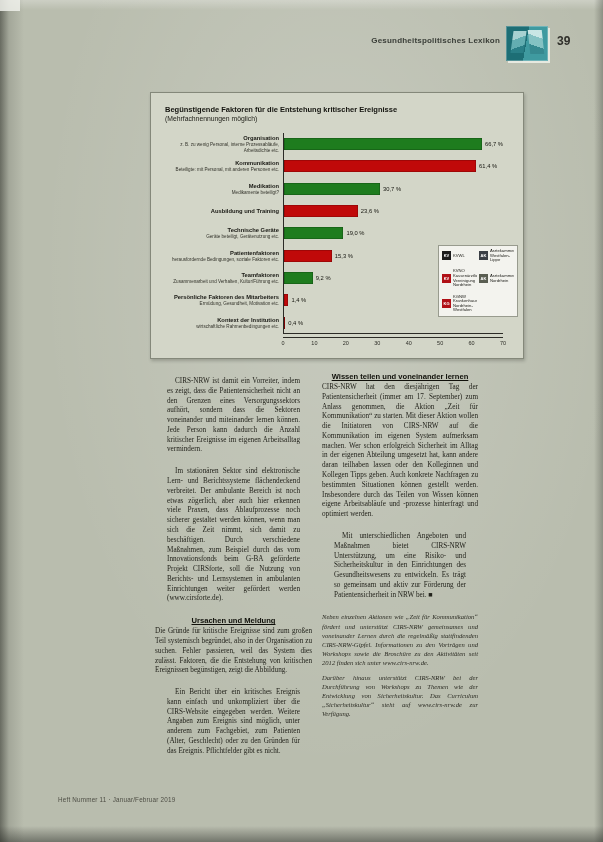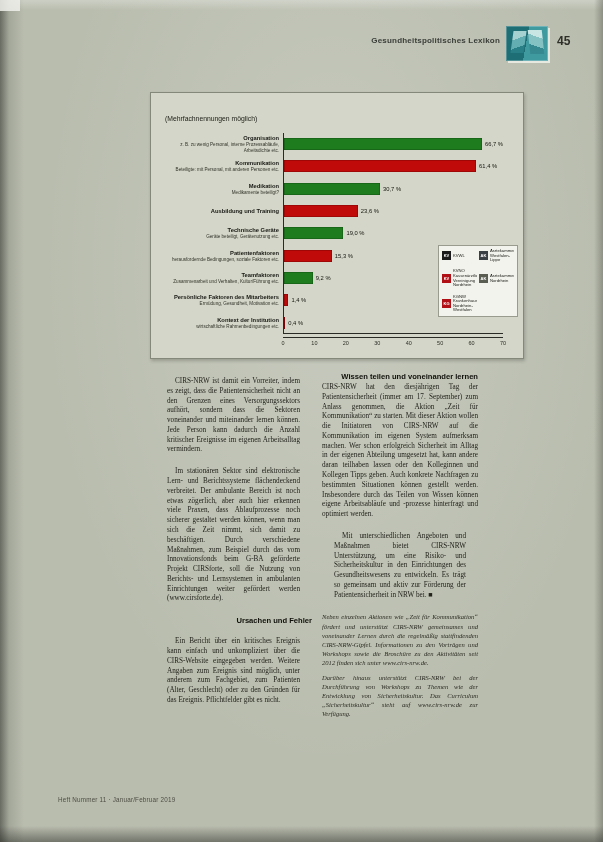--- a/index.html
+++ b/index.html
@@ -50,36 +50,37 @@
   .logo-item{display:flex;align-items:center;gap:2px;min-width:0;}
   .logo-chip{flex:0 0 auto;width:9px;height:9px;display:flex;align-items:center;justify-content:center;
     font:bold 4px "Liberation Sans",sans-serif;color:#fff;}
   .logo-name{font:4.2px/1.1 "Liberation Sans",sans-serif;color:#22221d;overflow:hidden;}
   
   .col{position:absolute;top:365px;text-align:justify;font:7.2px/1.36 "Liberation Serif",serif;color:#23231c;hyphens:auto;}
   .col-left{left:155px;width:157px;height:432px;}
   .col-right{left:322px;width:156px;height:432px;}
   .col p.p{margin:12px;text-indent:8px;}
   .col p.p0{margin:0;}
-  .col h3.h{margin:7px 0 2px;font:bold 7.6px "Liberation Sans",sans-serif;color:#10100a;text-align:right;}
+  .col h3.h{margin:7px 0 2px;font:bold 7.6px "Liberation Sans",sans-serif;color:#10100a;text-align:center;text-decoration:underline;}
   .col p.fn{margin:6px 0 0;font:italic 6.6px/1.38 "Liberation Serif",serif;color:#2b2b23;}
   
   .footer{position:absolute;left:58px;top:796px;font:6.3px "Liberation Sans",sans-serif;color:#4e4e45;letter-spacing:.2px;}
 </style>
 </head>
 <body>
 
 <div class="page">
   <div class="corner"></div>
 
   <div class="hdr-label">Gesundheitspolitisches Lexikon</div>
   <div class="hdr-logo"></div>
-  <div class="hdr-page">45</div>
+  <div class="hdr-page">39</div>
 
   <div class="chart-panel">
+    <div class="chart-title">Begünstigende Faktoren für die Entstehung kritischer Ereignisse</div>
     <div class="chart-subtitle">(Mehrfachnennungen möglich)</div>
     <div class="chart-body">
         <div class="crow">
           <div class="clab">
             <div class="main">Organisation</div>
             <div class="sub">z. B. zu wenig Personal, interne Prozessabläufe, Arbeitsdichte etc.</div>
           </div>
           <div class="cplot">
             <div class="cbar" style="width: 95.2857%; background: rgb(30, 124, 30);"></div>
             <span class="cval">66,7 %</span>
@@ -198,21 +199,22 @@
         <div class="logo-item">
           <span class="logo-chip" style="background: rgb(176, 16, 22);">KG</span>
           <span class="logo-name">KGNW Krankenhausgesellschaft Nordrhein-Westfalen</span>
         </div>
       </div>
   </div>
 
   <div class="col col-left">
       <p class="p">CIRS-NRW ist damit ein Vorreiter, indem es zeigt, dass die Patientensicherheit nicht an den Grenzen eines Versorgungssektors aufhört, sondern dass die Sektoren voneinander und miteinander lernen können. Jede Person kann dadurch die Anzahl kritischer Ereignisse im eigenen Arbeitsalltag vermindern.</p>
       <p class="p">Im stationären Sektor sind elektronische Lern- und Berichtssysteme flächendeckend verbreitet. Der ambulante Bereich ist noch etwas zögerlich, aber auch hier erkennen viele Praxen, dass Ablaufprozesse noch sicherer gestaltet werden können, wenn man sich die Zeit nimmt, sich damit zu beschäftigen. Durch verschiedene Maßnahmen, zum Beispiel durch das vom Innovationsfonds beim G-BA geförderte Projekt CIRSforte, soll die Nutzung von Berichts- und Lernsystemen in ambulanten Einrichtungen weiter gefördert werden (www.cirsforte.de).</p>
-      <h3 class="h">Ursachen und Fehler</h3>
+      <h3 class="h">Ursachen und Meldung</h3>
+      <p class="p0">Die Gründe für kritische Ereignisse sind zum großen Teil systemisch begründet, also in der Organisation zu suchen. Fehler passieren, weil das System dies zulässt. Faktoren, die die Entstehung von kritischen Ereignissen begünstigen, zeigt die Abbildung.</p>
       <p class="p">Ein Bericht über ein kritisches Ereignis kann einfach und unkompliziert über die CIRS-Website eingegeben werden. Weitere Angaben zum Ereignis sind möglich, unter anderem zum Fachgebiet, zum Patienten (Alter, Geschlecht) oder zu den Gründen für das Ereignis. Pflichtfelder gibt es nicht.</p>
     </div>
   <div class="col col-right">
       <h3 class="h">Wissen teilen und voneinander lernen</h3>
       <p class="p0">CIRS-NRW hat den diesjährigen Tag der Patientensicherheit (immer am 17. September) zum Anlass genommen, die Aktion „Zeit für Kommunikation“ zu starten. Mit dieser Aktion wollen die Initiatoren von CIRS-NRW auf die Kommunikation im eigenen System aufmerksam machen. Wer schon erfolgreich Sicherheit im Alltag in der eigenen Abteilung umgesetzt hat, kann andere daran teilhaben lassen oder den Kolleginnen und Kollegen Tipps geben. Auch konkrete Nachfragen zu bestimmten Situationen können gestellt werden. Insbesondere durch das Teilen von Wissen können eigene Arbeitsabläufe und -prozesse hinterfragt und optimiert werden.</p>
       <p class="p">Mit unterschiedlichen Angeboten und Maßnahmen bietet CIRS-NRW Unterstützung, um eine Risiko- und Sicherheitskultur in den Einrichtungen des Gesundheitswesens zu entwickeln. Es trägt so gemeinsam und aktiv zur Förderung der Patientensicherheit in NRW bei. ■</p>
       <p class="fn">Neben einzelnen Aktionen wie „Zeit für Kommunikation“ fördert und unterstützt CIRS-NRW gemeinsames und voneinander Lernen durch die regelmäßig stattfindenden CIRS-NRW-Gipfel. Informationen zu den Vorträgen und Workshops sowie die Broschüre zu den Aktivitäten seit 2012 finden sich unter www.cirs-nrw.de.</p>
       <p class="fn">Darüber hinaus unterstützt CIRS-NRW bei der Durchführung von Workshops zu Themen wie der Entwicklung von Sicherheitskultur. Das Curriculum „Sicherheitskultur“ steht auf www.cirs-nrw.de zur Verfügung.</p>
     </div>
 

